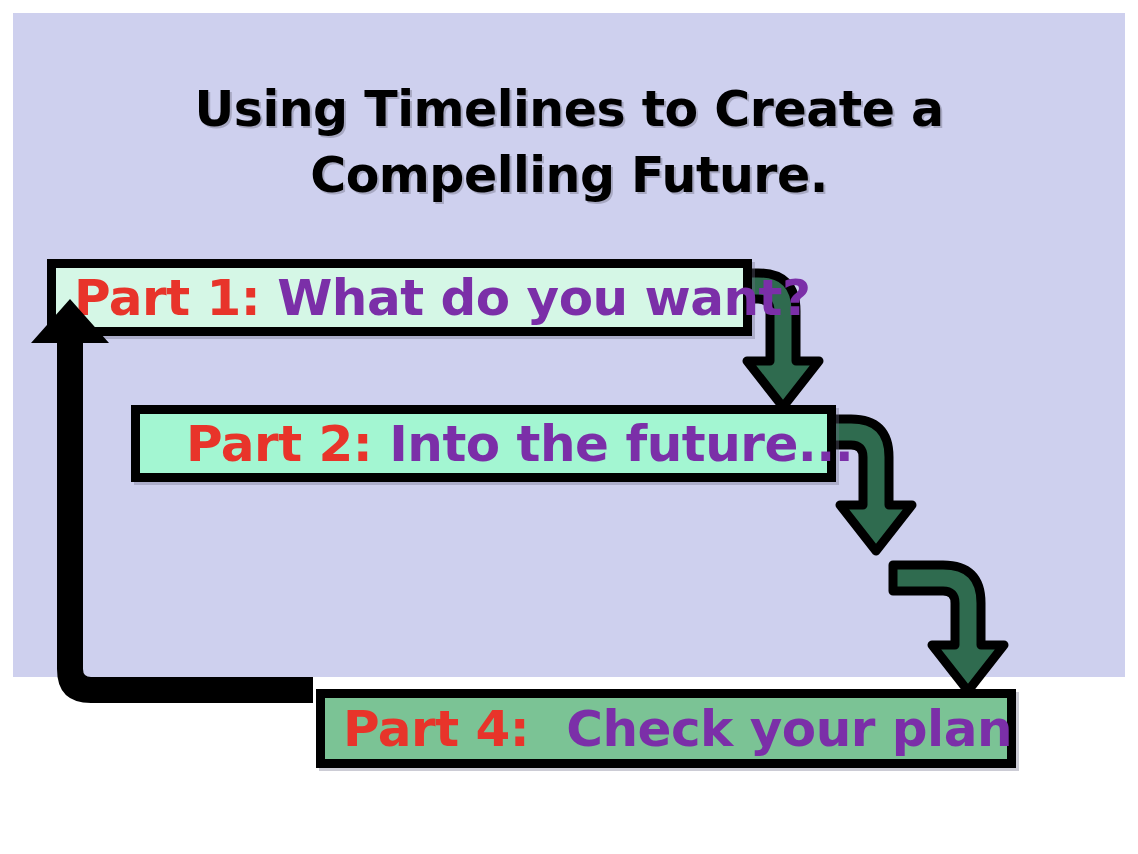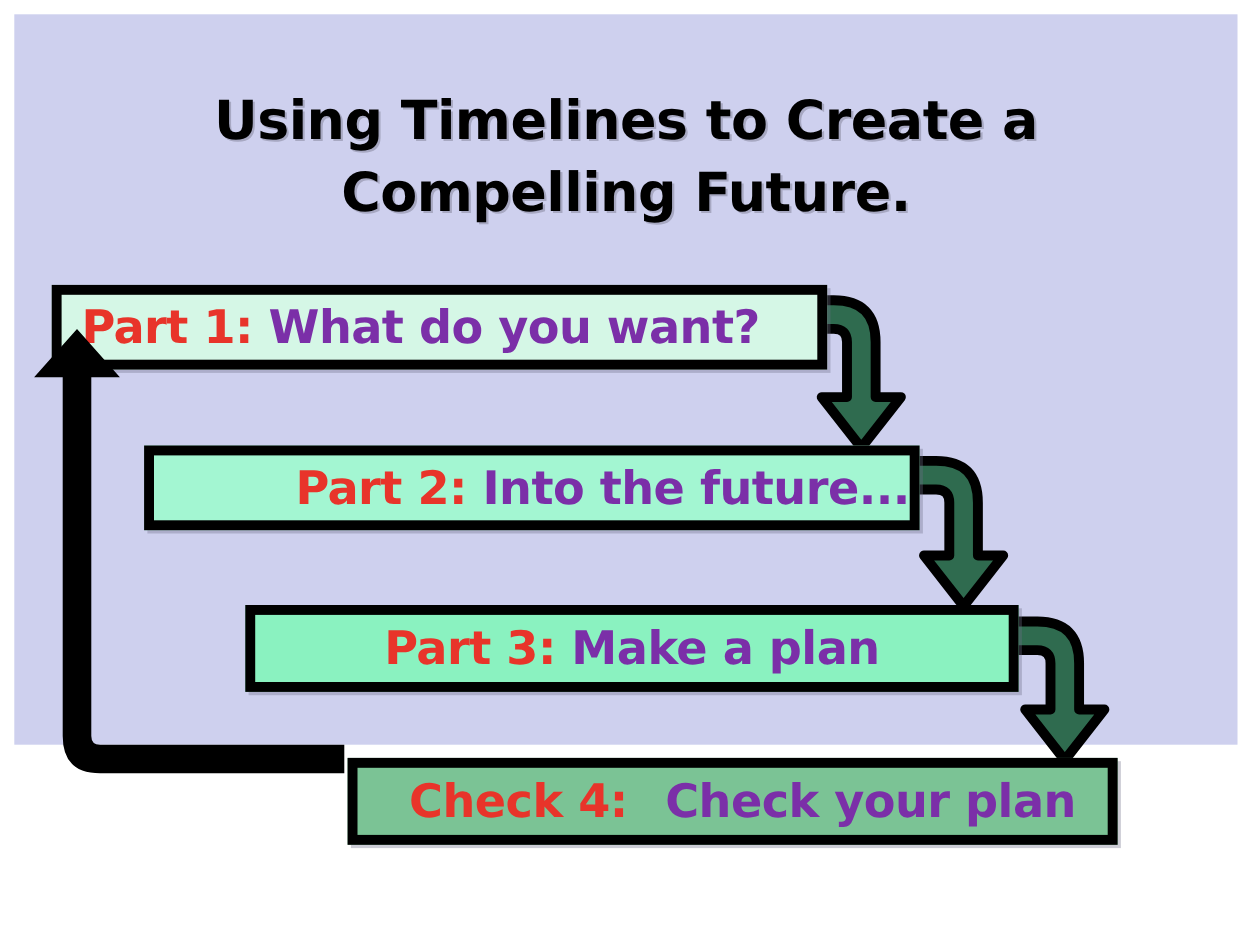--- a/index.html
+++ b/index.html
@@ -47,21 +47,21 @@
     display: flex;
     align-items: center;
     box-shadow: 3px 3px 0 rgba(110,110,135,0.35);
     z-index: 6;
   }
   .step-text {
     width: 100%;
     text-align: center;
     font-family: "DejaVu Sans", sans-serif;
     font-weight: bold;
-    font-size: 42px;
+    font-size: 50px;
     letter-spacing: -0.5px;
     white-space: nowrap;
   }
   .step-num { color: #e8342a; }
   .step-label { color: #7b2fa8; }
 
   #box-1 { left: 34px;  top: 246px; width: 705px; height: 77px; background: #d5f7e6; }
   #box-2 { left: 118px; top: 392px; width: 705px; height: 77px; background: #a3f6d2; }
   #box-3 { left: 210px; top: 537px; width: 703px; height: 79px; background: #8af2c0; }
   #box-4 { left: 303px; top: 676px; width: 700px; height: 79px; background: #7bc395; }
@@ -148,30 +148,24 @@
       </div>
     </div>
 
     <div class="step-box" id="box-2" style="background: rgb(163, 246, 210);">
       <div class="step-text">
         <span class="step-num" style="color: rgb(232, 52, 42);">Part 2:</span>
         <span class="step-label" style="color: rgb(123, 47, 168);">Into the future...</span>
       </div>
     </div>
 
-    <div class="step-box" id="box-3" style="background: rgb(138, 242, 192);">
-      <div class="step-text">
-        <span class="step-num" style="color: rgb(232, 52, 42);">Part 3:</span>
-        <span class="step-label" style="color: rgb(123, 47, 168);">Make a plan</span>
-      </div>
-    </div>
 
     <div class="step-box" id="box-4" style="background: rgb(123, 195, 149);">
       <div class="step-text">
-        <span class="step-num" style="color: rgb(232, 52, 42);">Check 4:</span>
+        <span class="step-num" style="color: rgb(232, 52, 42);">Part 4:</span>
         <span class="step-label" style="color: rgb(123, 47, 168); margin-left: 20px;">Check your plan</span>
       </div>
     </div>
 
     <svg id="return-layer" viewBox="0 0 1112 828" width="1112" height="828" xmlns="http://www.w3.org/2000/svg">
       <g>
         <path d="M 300 690
                  L 78 690
                  Q 44 690 44 656
                  L 44 330

